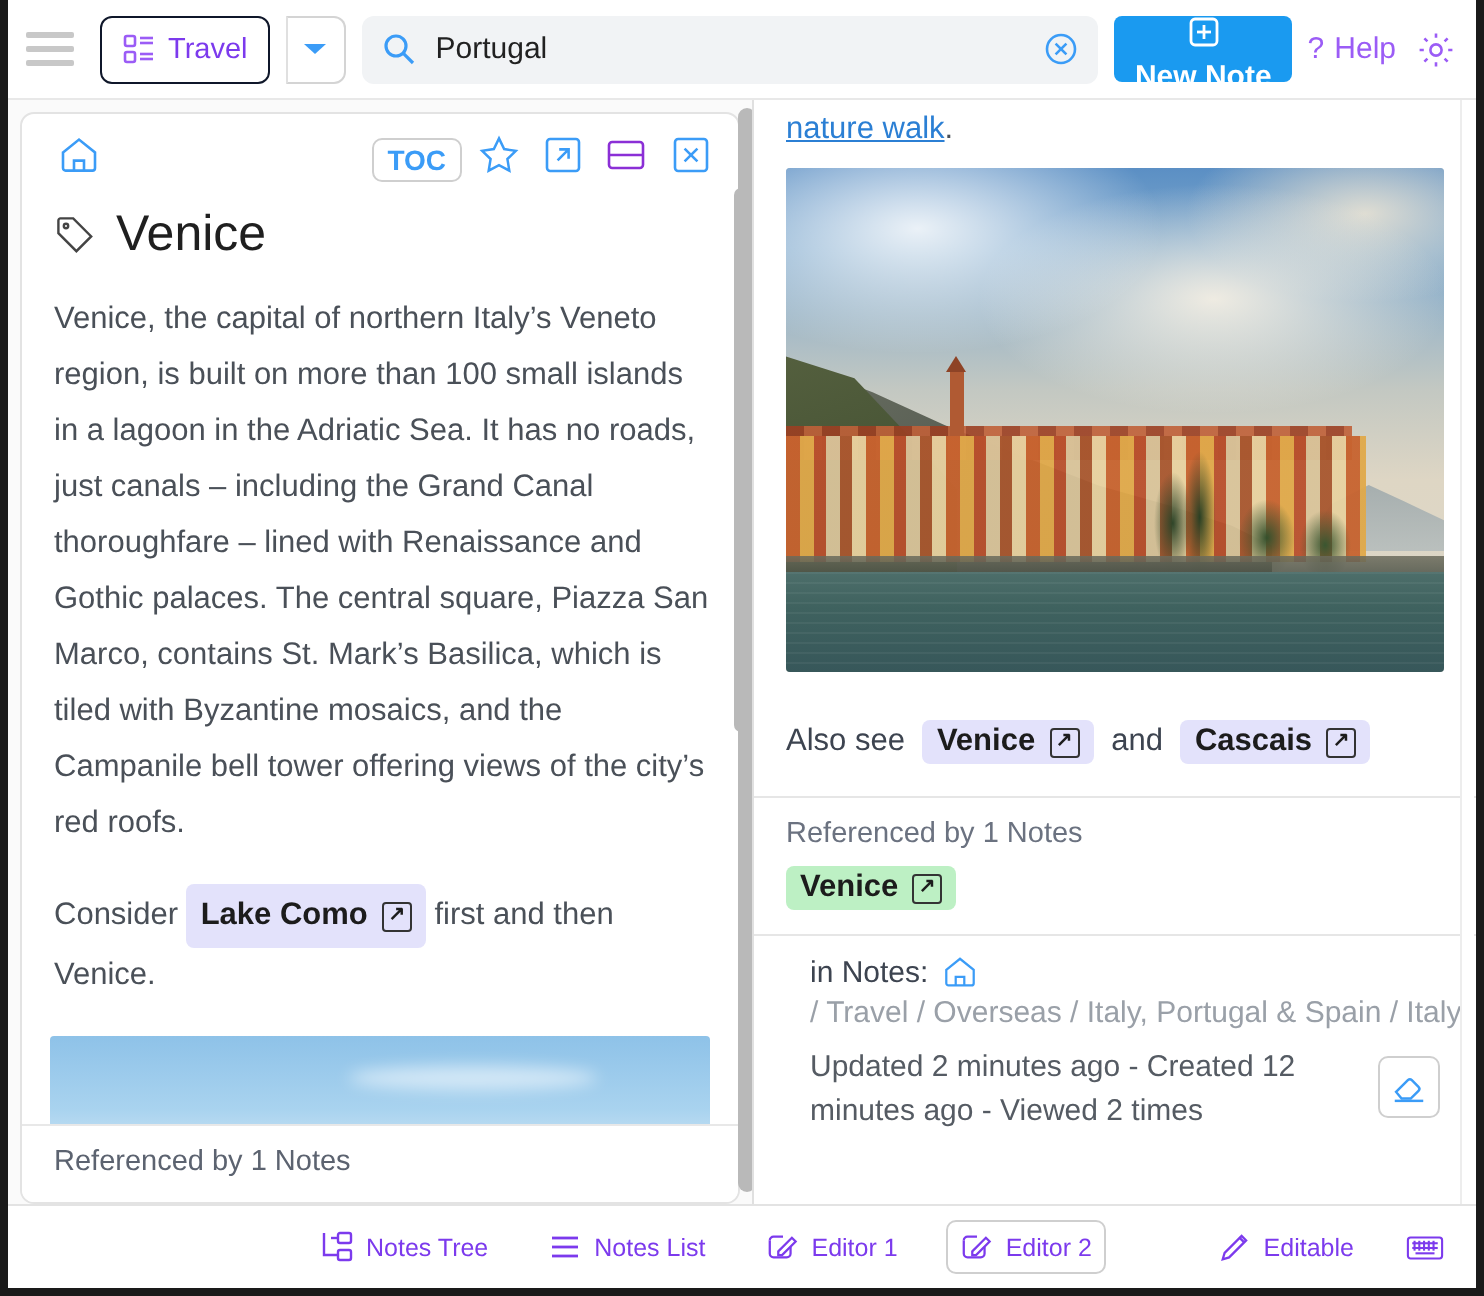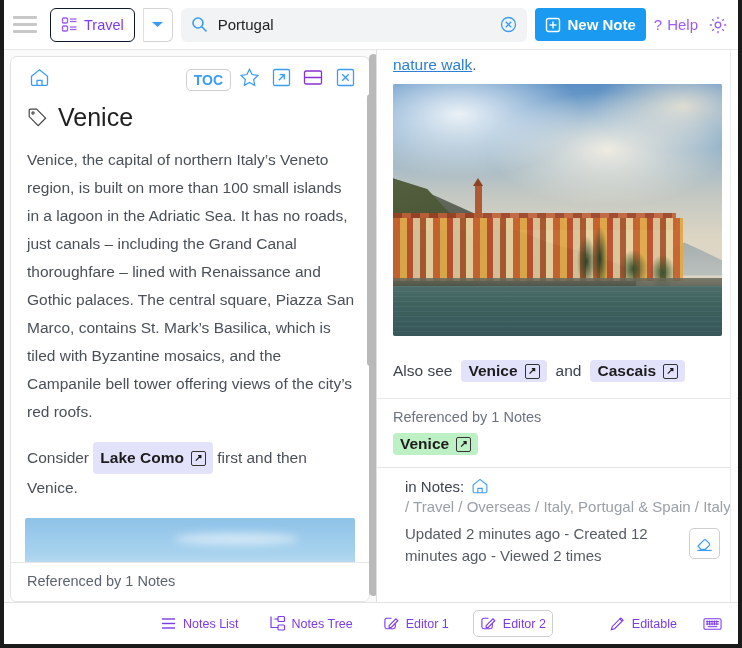--- a/index.html
+++ b/index.html
@@ -84,21 +84,21 @@
     font-size: 15px; color: #212121;
     font-family: "Liberation Sans", sans-serif;
     min-width: 0;
   }
   .btn-newnote {
     display: inline-flex; align-items: center; gap: 6px;
     height: 33px; padding: 0 10px;
     background: #1a9af0; color: #fff;
     border: none; border-radius: 4px;
     font-size: 15px; font-weight: bold;
-    cursor: pointer; white-space: nowrap;
+    cursor: pointer; white-space: nowrap; flex-direction: column;
   }
   .help-link {
     display: inline-flex; align-items: center; gap: 5px;
     color: #9b5cf6; font-size: 15px; cursor: pointer; white-space: nowrap;
   }
   .gear-btn { display: inline-flex; align-items: center; cursor: pointer; padding: 2px; }
 
   
   .body {
     flex: 1;
@@ -629,39 +629,39 @@
 
       <div class="rp-scrollbar"></div>
     </div>
   </div>
 
   <div class="footer">
     <div class="footer-center">
 
       <div class="fitem">
         <span>
-          <svg width="17" height="17" viewBox="0 0 17 17" fill="none" stroke="#7c3aed" stroke-width="1.4">
-            <line x1="2" y1="4" x2="15" y2="4"></line>
-              <line x1="2" y1="8.5" x2="15" y2="8.5"></line>
-              <line x1="2" y1="13" x2="15" y2="13"></line>
-          </svg>
-        </span>
-        <span>Notes List</span>
-      </div>
-
-      <div class="fitem">
-        <span>
           <svg width="17" height="17" viewBox="0 0 17 17" fill="none" stroke="#7c3aed" stroke-width="1.2">
             <rect x="9" y="1.5" width="6.5" height="5" rx="1"></rect>
             <rect x="9" y="10" width="6.5" height="5" rx="1"></rect>
             <path d="M2 1.5v11h7M2 4v0"></path>
               <path d="M9 4H5.5"></path>
           </svg>
         </span>
         <span>Notes Tree</span>
+      </div>
+
+      <div class="fitem">
+        <span>
+          <svg width="17" height="17" viewBox="0 0 17 17" fill="none" stroke="#7c3aed" stroke-width="1.4">
+            <line x1="2" y1="4" x2="15" y2="4"></line>
+              <line x1="2" y1="8.5" x2="15" y2="8.5"></line>
+              <line x1="2" y1="13" x2="15" y2="13"></line>
+          </svg>
+        </span>
+        <span>Notes List</span>
       </div>
 
       <div class="fitem">
         <span>
           <svg width="17" height="17" viewBox="0 0 18 18" fill="none" stroke="#7c3aed" stroke-width="1.2">
             <path d="M2 5.5a2 2 0 0 1 2-2h5"></path>
               <path d="M2 5.5v7a2 2 0 0 0 2 2h7a2 2 0 0 0 2-2V9"></path>
             <path d="M6.5 11.3l7.2-7.2 2 2-7.2 7.2H6.5z"></path>
           </svg>
         </span>

